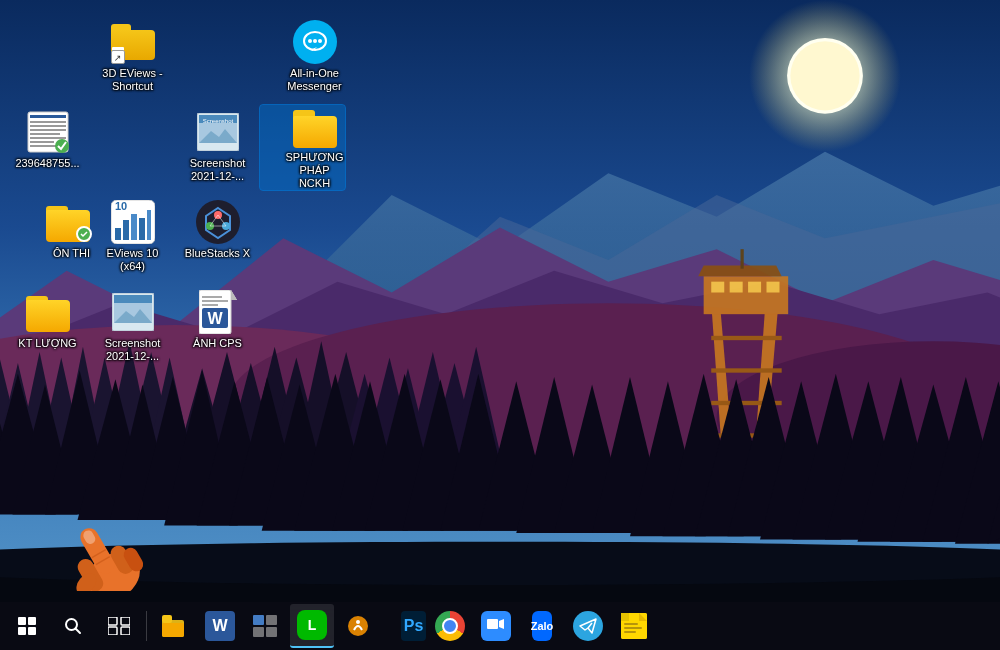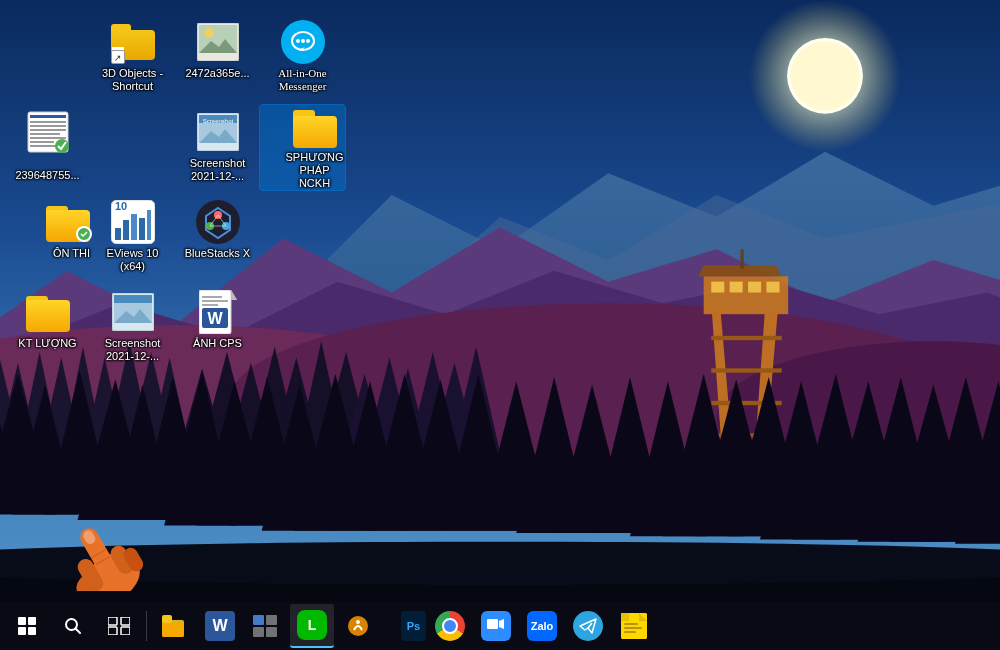--- a/index.html
+++ b/index.html
@@ -159,21 +159,21 @@
 
     
     svg.bg {
       position: absolute;
       top: 0; left: 0;
       width: 100%;
       height: 100%;
     }
 
     .zalo-icon {
-      width: 30px;
+      width: 20px;
       height: 30px;
       background: #0068FF;
       border-radius: 6px;
       display: flex;
       align-items: center;
       justify-content: center;
       color: white;
       font-weight: bold;
       font-size: 11px;
     }
@@ -206,21 +206,21 @@
     .taskbar-icon-ps {
       width: 30px;
       height: 30px;
       background: #001e36;
       border-radius: 4px;
       display: flex;
       align-items: center;
       justify-content: center;
       color: #31a8ff;
       font-weight: bold;
-      font-size: 11px;
+      font-size: 16px;
       margin-left: 19px;
     }
 
     .taskbar-icon-chrome {
       width: 30px;
       height: 30px;
       border-radius: 50%;
       background: conic-gradient(#ea4335 0deg 120deg, #fbbc04 120deg 240deg, #34a853 240deg 360deg);
       position: relative;
       display: flex;
@@ -428,51 +428,40 @@
             <div style="position:absolute;bottom:1px;left:1px;width:12px;height:12px;background:white;border-radius:1px;display:flex;align-items:center;justify-content:center;">
               <div style="width:0;height:0;border-left:5px solid transparent;border-right:5px solid transparent;border-bottom:7px solid #333;transform:rotate(-45deg);margin-left:3px;margin-top:3px;"></div>
             </div>
           </div>
         </div>
 
         <div style="position:absolute;bottom:0;left:0;width:14px;height:14px;background:white;border:1px solid #999;border-radius:2px;">
           <div style="font-size:9px;color:#333;text-align:center;line-height:14px;">↗</div>
         </div>
       </div>
-      <span class="icon-label">3D Objects - Shortcut</span>
-    </div>
-
-    <div class="icon-item" style="position:absolute;left:175px;top:5px;">
-      <div class="icon-img">
-        <svg width="42" height="38" viewBox="0 0 42 38">
-          <rect x="0" y="0" width="42" height="38" rx="2" fill="#e8e8e0" stroke="#bbb" stroke-width="1"></rect>
-          <rect x="2" y="2" width="38" height="28" fill="#b8d0b8"></rect>
-          <polygon points="2,30 14,18 22,24 28,16 40,30" fill="#7a9a7a"></polygon>
-          <circle cx="12" cy="10" r="5" fill="#f0d060"></circle>
-        </svg>
-      </div>
-      <span class="icon-label">2472a365e...</span>
-    </div>
-
-    <div class="icon-item" style="position:absolute;left:260px;top:5px;font-family:Liberation Serif, serif;">
+      <span class="icon-label">3D EViews - Shortcut</span>
+    </div>
+
+
+    <div class="icon-item" style="position:absolute;left:272px;top:5px;">
       <div class="icon-img">
         <div style="width:44px;height:44px;background:#00B0F0;border-radius:50%;display:flex;align-items:center;justify-content:center;">
           <svg width="26" height="26" viewBox="0 0 26 26" fill="white">
             <ellipse cx="13" cy="12" rx="11" ry="9" fill="none" stroke="white" stroke-width="2"></ellipse>
             <circle cx="8" cy="12" r="2" fill="white"></circle>
             <circle cx="13" cy="12" r="2" fill="white"></circle>
             <circle cx="18" cy="12" r="2" fill="white"></circle>
             <polygon points="8,21 15,18 11,22" fill="white"></polygon>
           </svg>
         </div>
       </div>
       <span class="icon-label">All-in-One Messenger</span>
     </div>
 
-    <div class="icon-item" style="position:absolute;left:5px;top:95px;gap:12px;">
+    <div class="icon-item" style="position:absolute;left:5px;top:95px;">
       <div class="icon-img">
         <svg width="42" height="42" viewBox="0 0 42 42">
           <rect x="1" y="1" width="40" height="40" rx="2" fill="white" stroke="#ccc"></rect>
           <rect x="3" y="4" width="36" height="3" fill="#2a5a9a"></rect>
           <rect x="3" y="10" width="36" height="2" fill="#999"></rect>
           <rect x="3" y="14" width="36" height="2" fill="#999"></rect>
           <rect x="3" y="18" width="36" height="2" fill="#999"></rect>
           <rect x="3" y="22" width="30" height="2" fill="#999"></rect>
           <rect x="3" y="26" width="36" height="2" fill="#999"></rect>
           <rect x="3" y="30" width="24" height="2" fill="#999"></rect>

